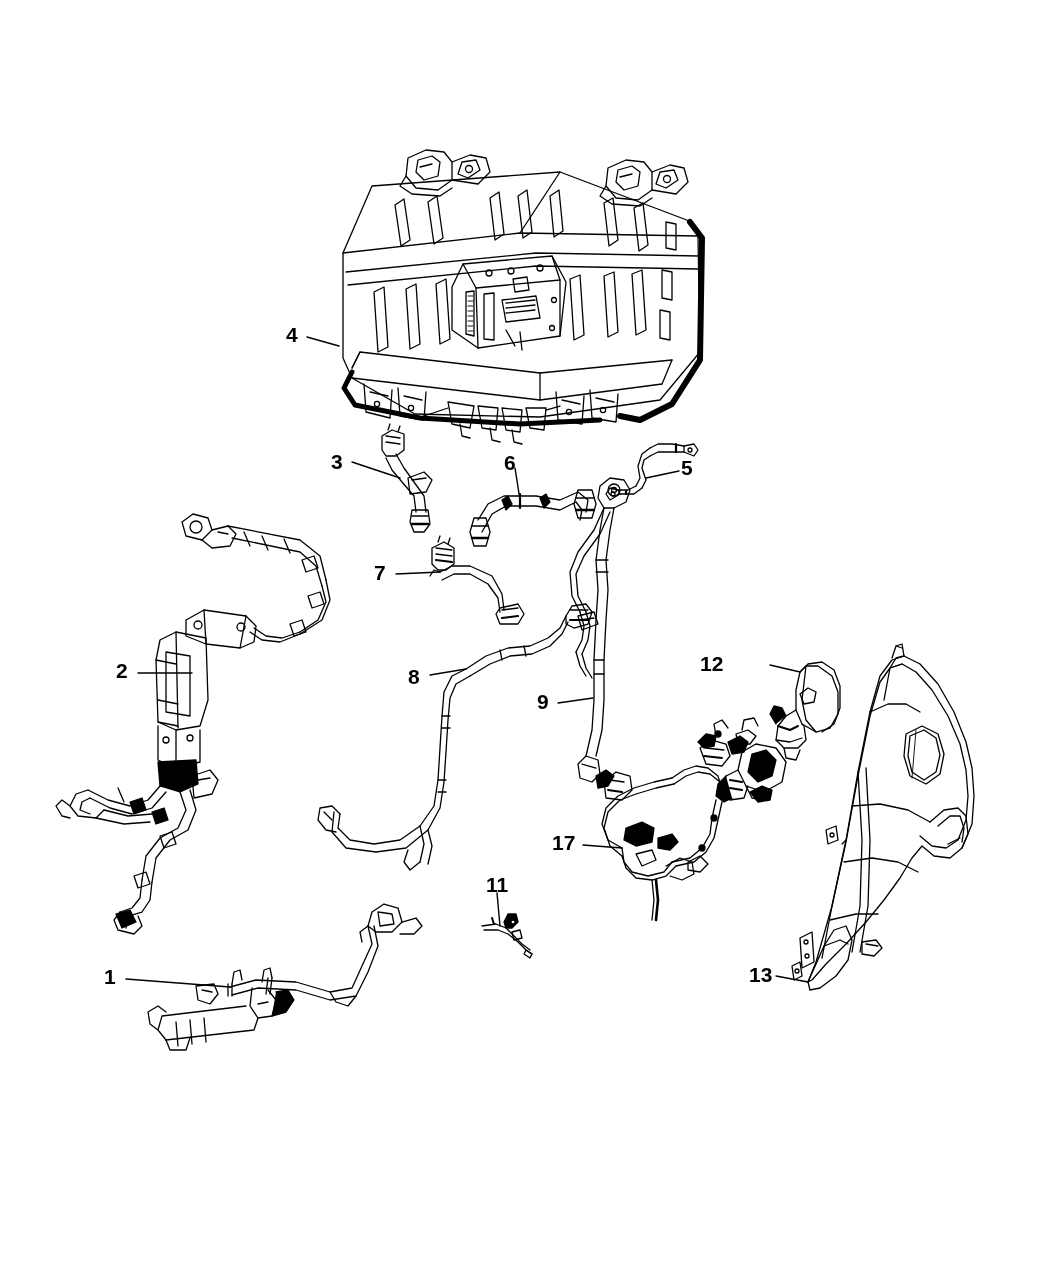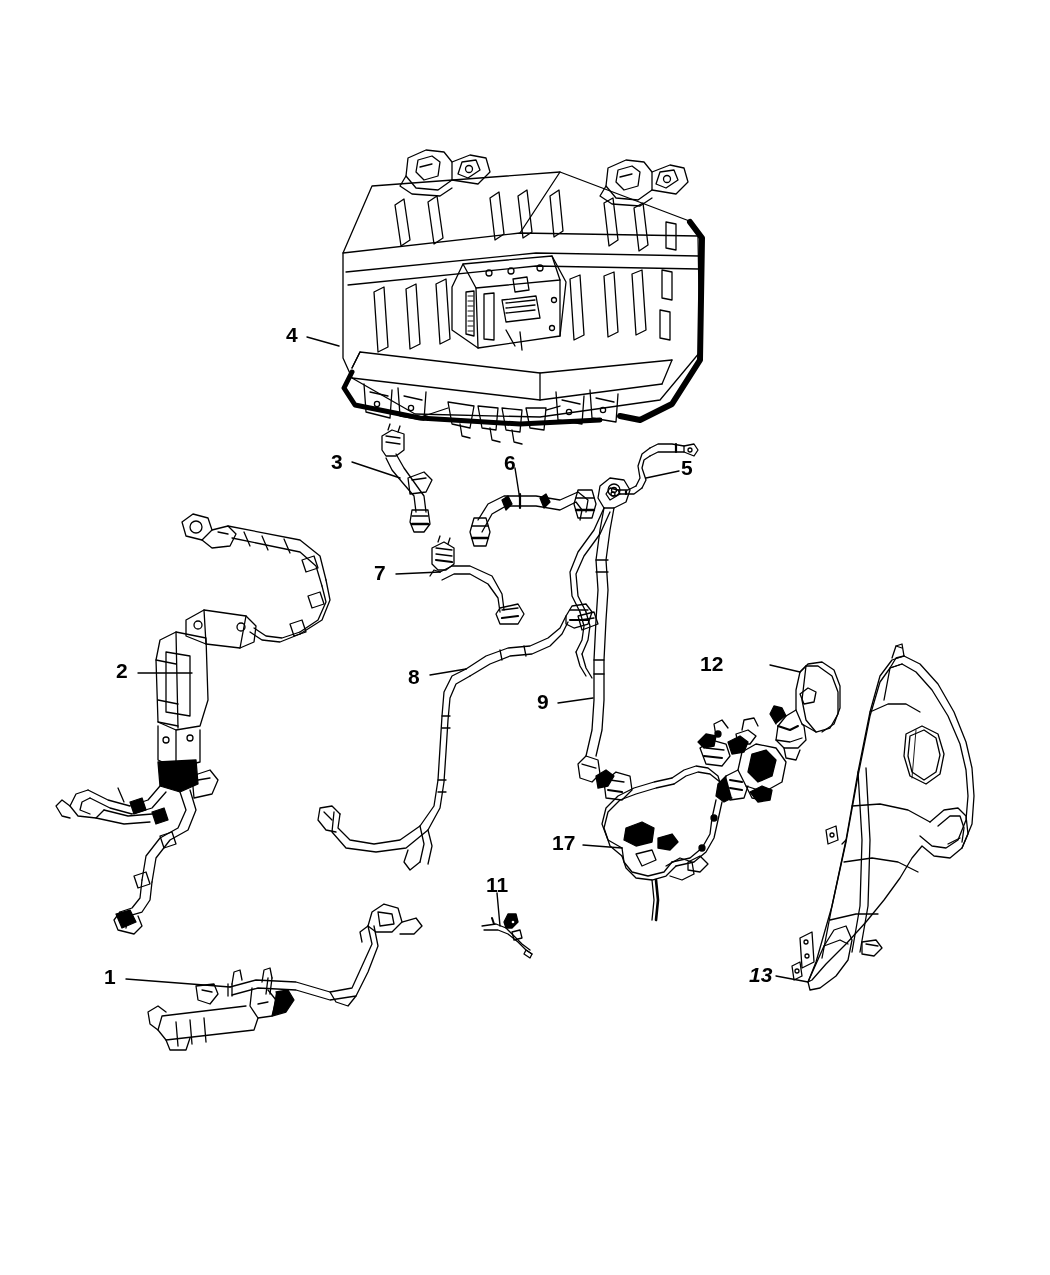--- a/index.html
+++ b/index.html
@@ -509,15 +509,15 @@
   <div class="callout-num" style="left:331px;top:451px;">3</div>
   <div class="callout-num" style="left:286px;top:324px;">4</div>
   <div class="callout-num" style="left:681px;top:457px;">5</div>
   <div class="callout-num" style="left:504px;top:452px;">6</div>
   <div class="callout-num" style="left:374px;top:562px;">7</div>
   <div class="callout-num" style="left:408px;top:666px;">8</div>
   <div class="callout-num" style="left:537px;top:691px;">9</div>
   <div class="callout-num" style="left:552px;top:832px;">17</div>
   <div class="callout-num" style="left:486px;top:828px;margin-top:46px;">11</div>
   <div class="callout-num" style="left:700px;top:653px;">12</div>
-  <div class="callout-num" style="left:749px;top:964px;font-style:italic;">13</div>
+  <div class="callout-num" style="left:749px;top:964px;">13</div>
 
 </div>
 
 </body></html>

